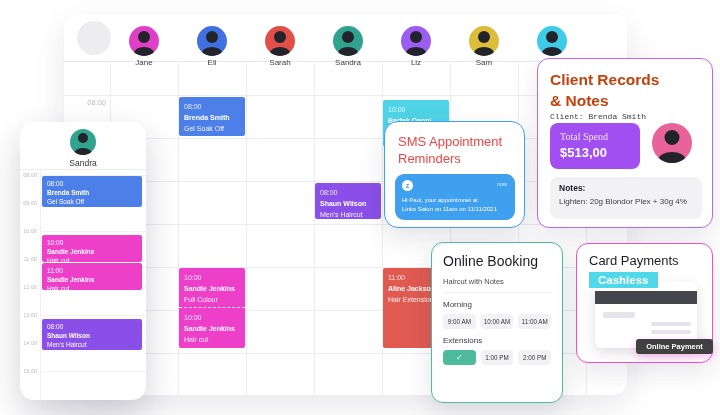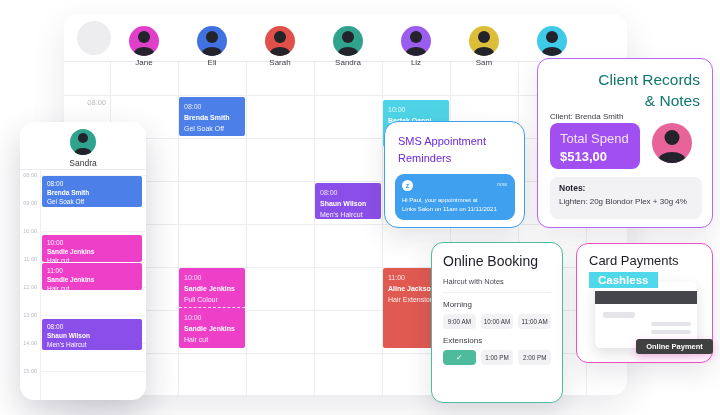--- a/index.html
+++ b/index.html
@@ -57,37 +57,37 @@
   .ph-vline { position:absolute; left:20px; top:48px; bottom:0; width:1px; background:#F0F0F4; }
   .ph-hline { position:absolute; left:20px; width:106px; height:1px; background:#F2F2F6; }
   .ph-time { position:absolute; left:1px; width:16px; text-align:right; font-size:5.5px; color:#BCBCC4; }
   .ph-ev { position:absolute; left:22px; width:100px; border-radius:2px; padding:3px 5px;
            color:#fff; font-size:6.5px; line-height:9px; overflow:hidden; }
 
   
   .sms-card { position:absolute; left:384px; top:121px; width:141px; height:107px; background:#fff;
               border:1.5px solid #3FA0F0; border-radius:14px; box-shadow:0 10px 26px rgba(30,30,60,.12);
               z-index:4; padding:11px 13px; }
-  .sms-title { font-size:11px; line-height:17px; color:#6d28d9; font-weight:500; }
+  .sms-title { font-size:13px; line-height:17px; color:#ef4444; font-weight:500; }
   .sms-bubble { position:absolute; left:10px; top:52px; width:120px; height:46px; background:#3FA0F0;
                 border-radius:9px; padding:6px 7px; color:#fff; }
   .sms-logo { position:absolute; left:7px; top:6px; width:11px; height:11px; border-radius:50%;
               background:#fff; color:#3FA0F0; font-size:7px; font-weight:700; text-align:center; line-height:11px; }
   .sms-now { position:absolute; right:8px; top:7px; font-size:5.5px; color:rgba(255,255,255,.8); }
   .sms-msg { position:absolute; left:7px; top:22px; width:108px; font-size:6px; line-height:8.5px; }
 
   
   .client-card { position:absolute; left:537px; top:58px; width:176px; height:170px; background:#fff;
                  border:1.5px solid #B46AF5; border-radius:12px; box-shadow:0 10px 26px rgba(30,30,60,.10);
                  z-index:3; padding:10px 12px; }
-  .client-title { font-size:15.5px; line-height:21px; font-weight:400; color:#0f766e;text-align:right; }
-  .client-sub { margin-top:1px; font-size:8px; color:#3a3a44; }
+  .client-title { font-size:15.5px; line-height:21px; font-weight:700; color:#c2410c; }
+  .client-sub { margin-top:1px; font-size:8px; color:#3a3a44;font-family:Liberation Mono, monospace; }
   .spend-box { position:absolute; left:12px; top:64px; width:90px; height:46px; background:#A14FF0;
                border-radius:8px; padding:8px 10px; color:#fff; }
-  .spend-label { font-size:13px; color:rgba(255,255,255,.85); }
+  .spend-label { font-size:10px; color:rgba(255,255,255,.85);font-family:Liberation Serif, serif; }
   .spend-value { margin-top:3px; font-size:13px; font-weight:700; }
   .client-avatar { position:absolute; left:114px; top:64px; }
   .notes-box { position:absolute; left:12px; top:118px; width:152px; height:42px; background:#F2F2F5;
                border-radius:8px; padding:6px 9px; }
   .notes-label { font-size:8.5px; font-weight:700; color:#1d1d28; }
   .notes-text { margin-top:4px; font-size:8px; color:#3a3a44; }
 
   
   .booking-card { position:absolute; left:431px; top:242px; width:132px; height:161px; background:#fff;
                   border:1.5px solid #4DBB9C; border-radius:12px; box-shadow:0 10px 26px rgba(30,30,60,.12);

